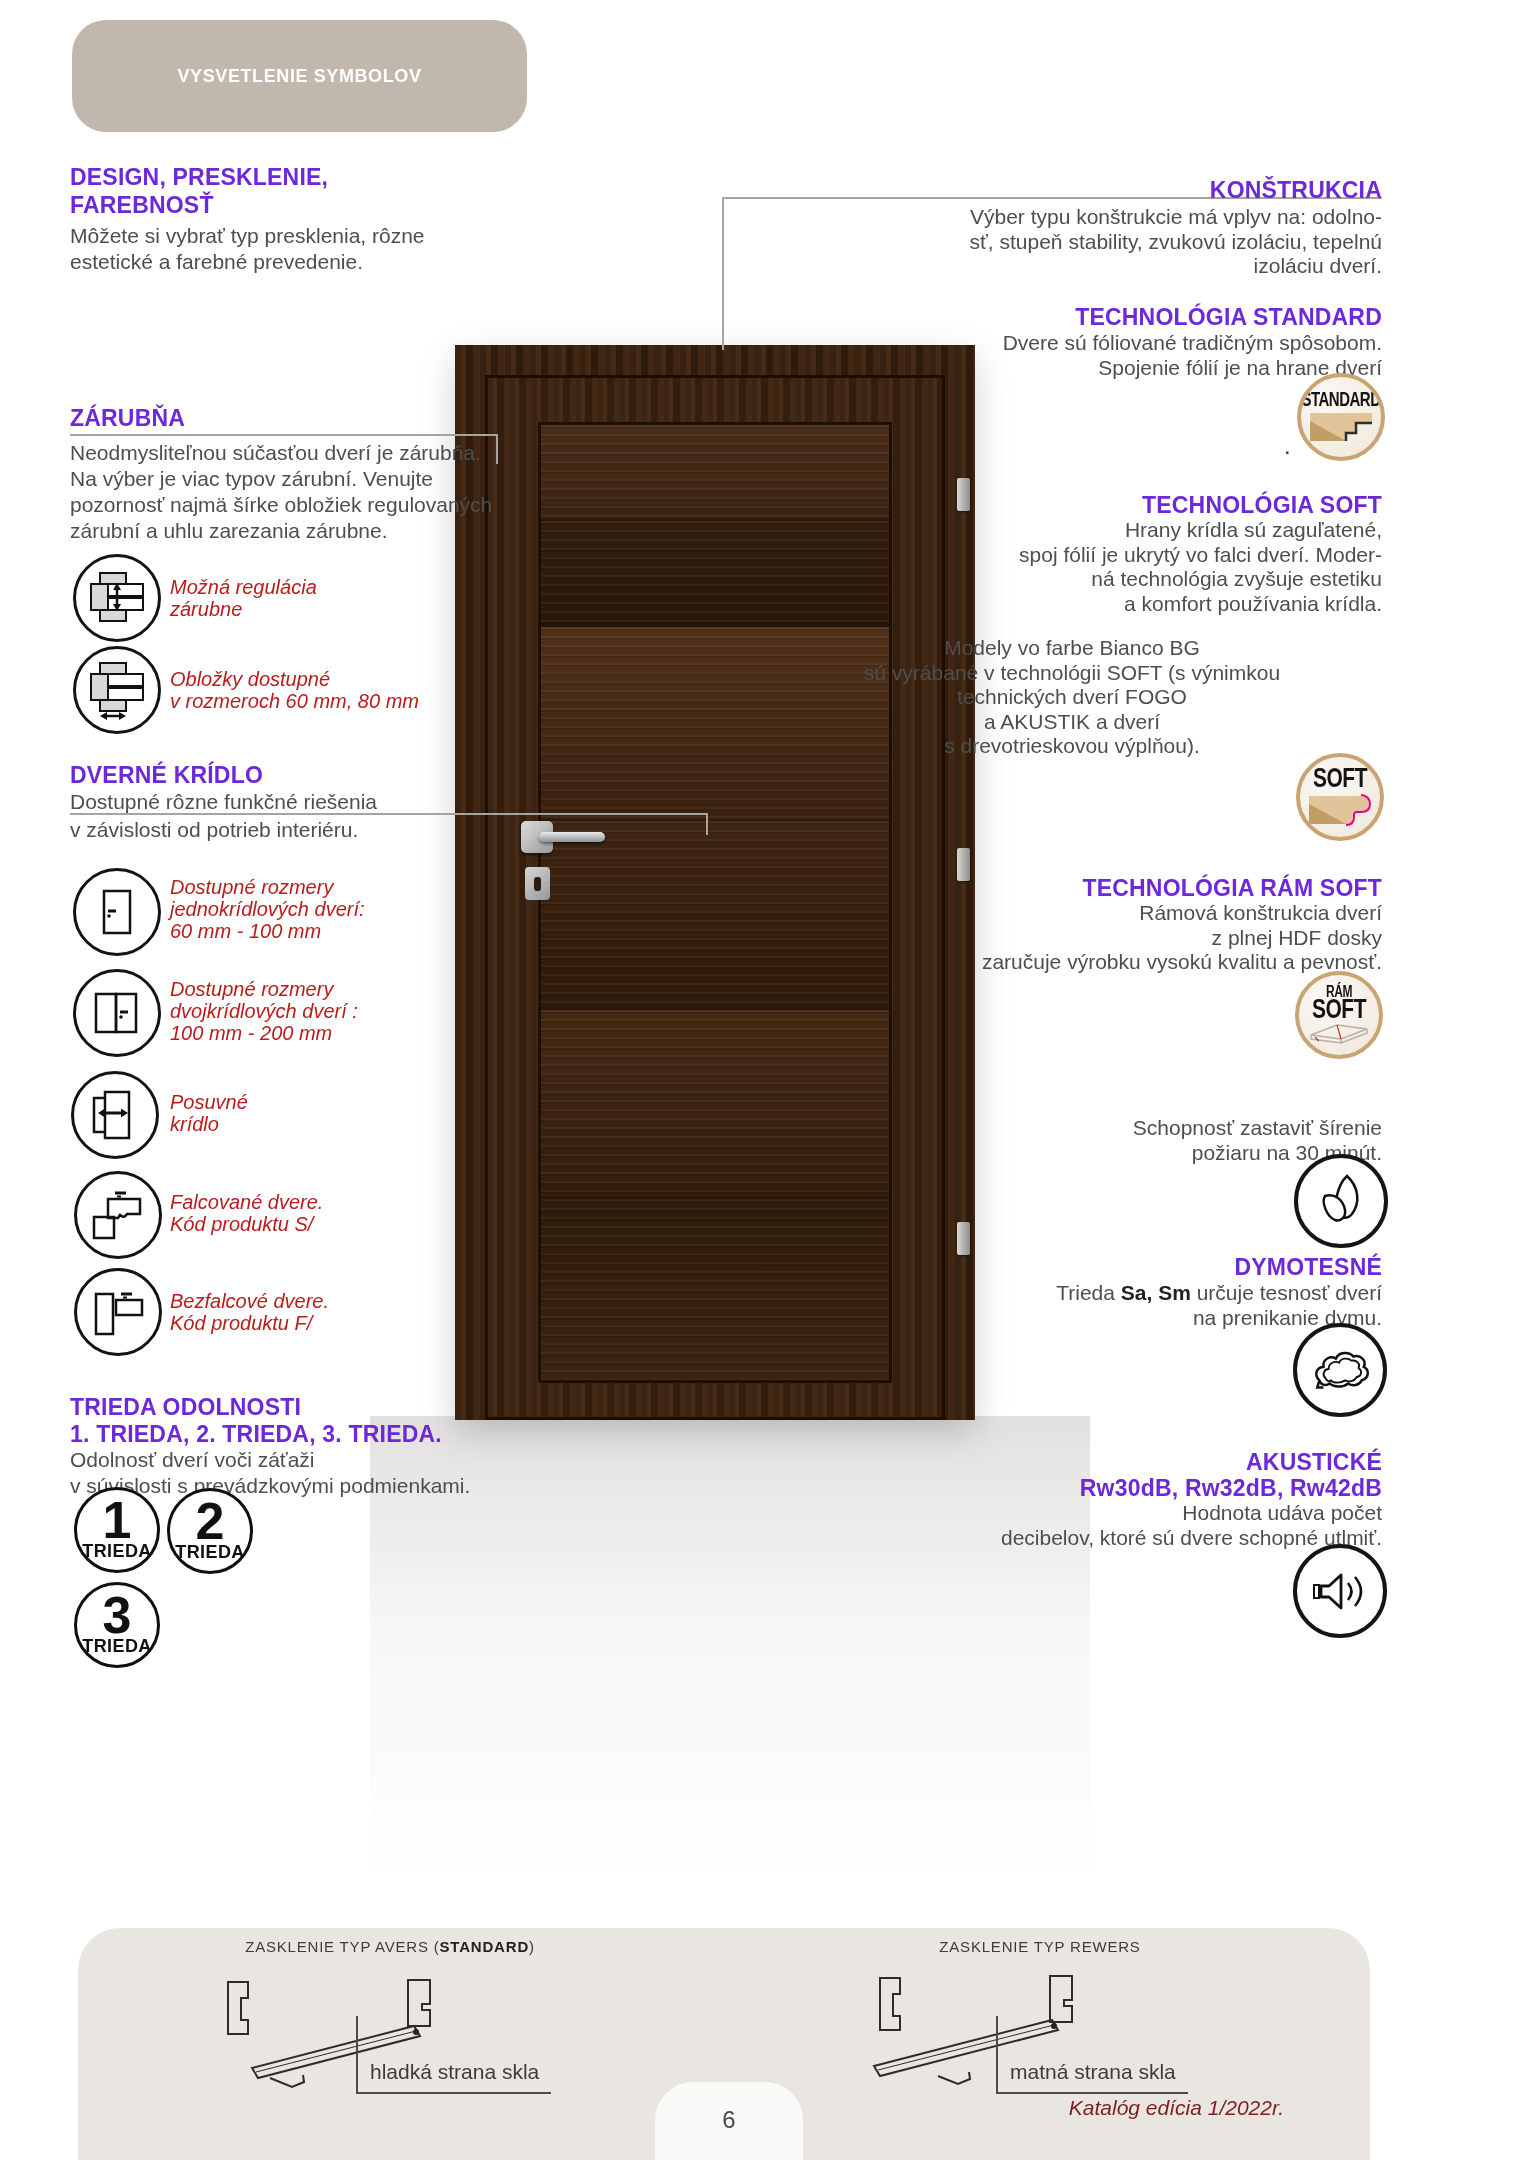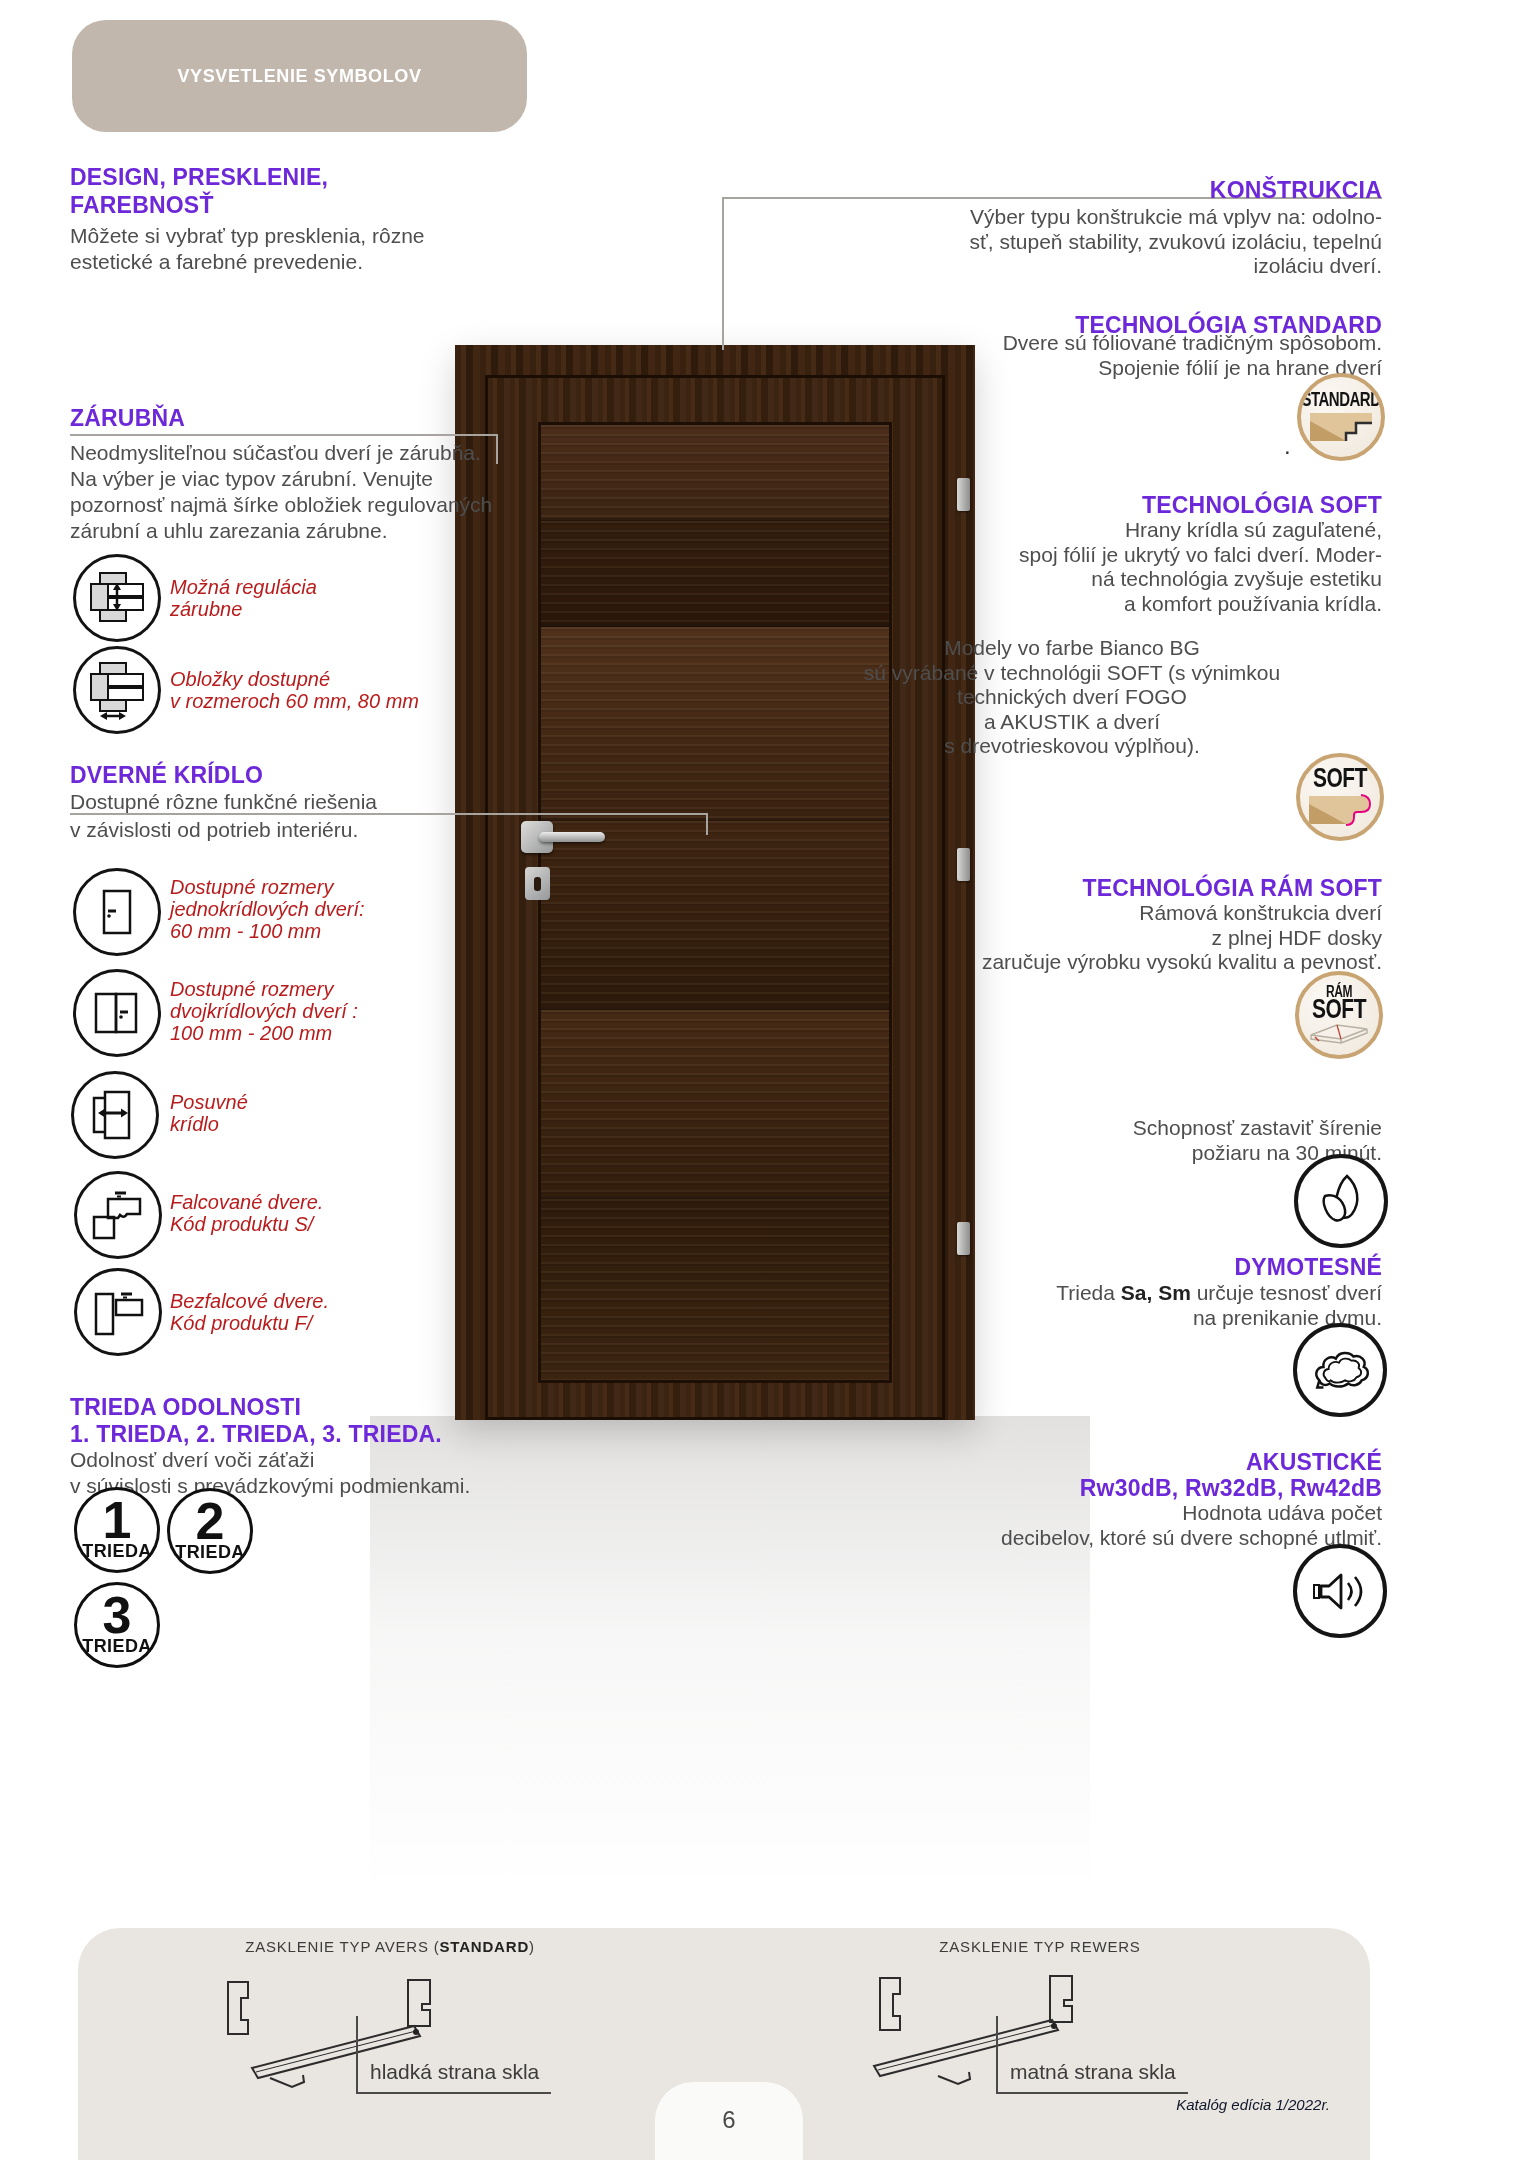--- a/index.html
+++ b/index.html
@@ -63,22 +63,22 @@
   
   .bottom-panel{position:absolute;left:78px;top:1928px;width:1292px;height:232px;background:#e9e5e1;
     border-radius:42px 42px 0 0;}
   .page-tab{position:absolute;left:655px;top:2082px;width:148px;height:78px;background:#fafaf9;
     border-radius:38px 38px 0 0;text-align:center;}
   .page-tab span{display:inline-block;margin-top:24px;font-size:24px;color:#4a4a4a;}
   .glz-title{position:absolute;top:1938px;font-size:15px;color:#3c3c3c;letter-spacing:.8px;text-align:center;}
   .glz-title b{color:#222;}
   .glz-label{position:absolute;top:2016px;padding:44px 12px 8px 12px;border-left:2px solid #4a4a4a;
     border-bottom:2px solid #4a4a4a;font-size:21px;color:#3c3c3c;}
-  .edition{position:absolute;left:1018px;top:2096px;width:312px;text-align:right;font-style:italic;
-    font-size:15px;color:#0f172a;}
+  .edition{position:absolute;left:972px;top:2096px;width:312px;text-align:right;font-style:italic;
+    font-size:21px;color:#7f1d1d;}
   svg{display:block;}
 </style>
 </head>
 <body>
 
 <div class="page">
 
   <div class="header-box">
     <span>VYSVETLENIE SYMBOLOV</span>
   </div>
@@ -233,21 +233,21 @@
   <div class="badge" style="left:74px;top:1582px;">
     <div class="badge-num">3</div>
     <div class="badge-label">TRIEDA</div>
   </div>
 
   <div class="rcol sec-h" style="top:176px;">KONŠTRUKCIA</div>
   <div class="rcol body-r lines" style="top:205px;">Výber typu konštrukcie má vplyv na: odolno-
 sť, stupeň stability, zvukovú izoláciu, tepelnú
 izoláciu dverí.</div>
 
-  <div class="rcol sec-h" style="top:303px;margin-top:8px;">TECHNOLÓGIA STANDARD</div>
+  <div class="rcol sec-h" style="top:303px;">TECHNOLÓGIA STANDARD</div>
   <div class="rcol body-r lines" style="top:331px;">Dvere sú fóliované tradičným spôsobom.
 Spojenie fólií je na hrane dverí</div>
   <div class="tan-icon" style="left:1297px;top:373px;">
     <div class="tan-title">STANDARD</div>
     <svg width="66" height="38" viewBox="0 0 66 38">
       <path d="M2,6 H64 V16 H48 V26 H38 V34 H2 Z" fill="#e0c49a"></path>
       <path d="M2,34 H38 L2,14 Z" fill="#c29e66"></path>
       <path d="M64,16 H48 V26 H38 V34" fill="none" stroke="#2e2e2e" stroke-width="2.5"></path>
     </svg>
   </div>

